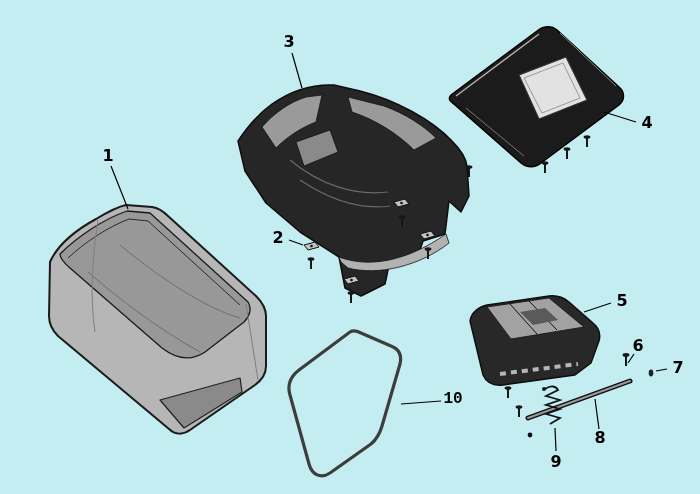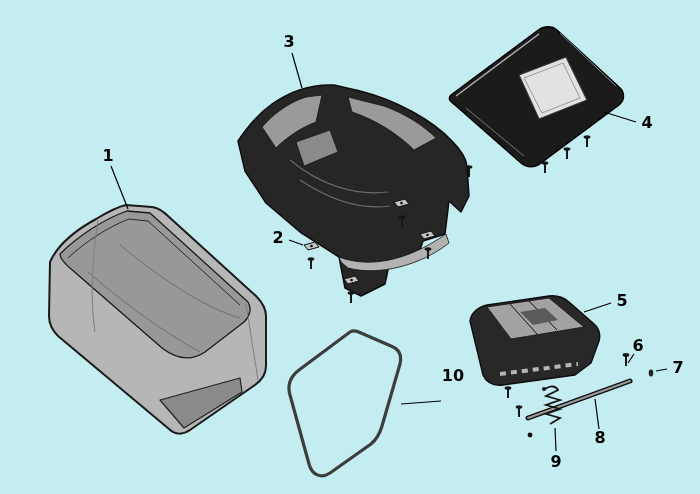--- a/index.html
+++ b/index.html
@@ -166,15 +166,15 @@
 
   <div class="lbl" style="left:108px;top:156px;">1</div>
   <div class="lbl" style="left:278px;top:238px;">2</div>
   <div class="lbl" style="left:289px;top:42px;">3</div>
   <div class="lbl" style="left:647px;top:123px;">4</div>
   <div class="lbl" style="left:622px;top:301px;">5</div>
   <div class="lbl" style="left:638px;top:346px;">6</div>
   <div class="lbl" style="left:678px;top:368px;">7</div>
   <div class="lbl" style="left:600px;top:438px;">8</div>
   <div class="lbl" style="left:556px;top:462px;">9</div>
-  <div class="lbl" style="left:453px;top:376px;">10</div>
+  <div class="lbl" style="left:453px;top:399px;font-family:Liberation Mono, monospace;">10</div>
 
 </div>
 
 </body></html>

